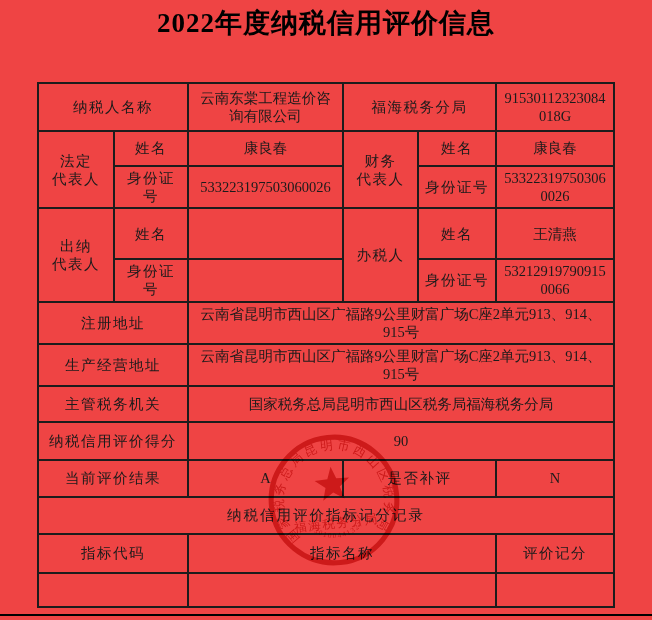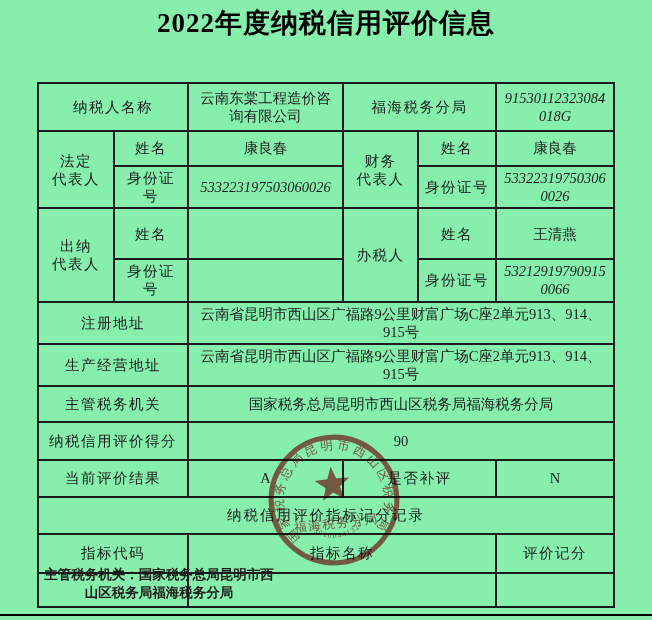--- a/index.html
+++ b/index.html
@@ -1,34 +1,34 @@
 <!DOCTYPE html>
 <html><head>
 <meta charset="utf-8">
 <style>
   html,body { margin:0; padding:0; background:#ffffff; }
   .page {
-    position:relative; width:652px; height:620px; background:#86efac;
+    position:relative; width:652px; height:620px; background:#ef4444;
     font-family:"Liberation Serif","DejaVu Serif",serif; color:#1b1b1b; overflow:hidden;
   }
   .title {
     position:absolute; top:5px; left:0; width:652px; text-align:center;
     font-size:27px; font-weight:bold; letter-spacing:1px; color:#000;
   }
   table.doc {
     position:absolute; left:37px; top:82px; width:576px;
     border-collapse:collapse; table-layout:fixed;
   }
   table.doc td {
     border:2px solid #1c1c1c; text-align:center; vertical-align:middle;
     font-size:14.5px; line-height:1.25; padding:2px 6px; overflow:hidden;
   }
   td.label { letter-spacing:1.5px; }
   td.pre { white-space:pre-line;border-radius:16px; }
-  td.num { font-size:13px; letter-spacing:0; word-break:break-all; padding:2px 3px;font-style:italic; }
+  td.num { font-size:13px; letter-spacing:0; word-break:break-all; padding:2px 3px; }
   td.section { letter-spacing:2px; }
   .footer-authority {
     position:absolute; left:38px; top:566px; width:242px; text-align:center;
     font-size:13.5px; line-height:1.3; font-weight:bold;
   }
   .footer-issue {
     position:absolute; left:393px; top:573px; font-size:13.5px; font-weight:bold;
   }
   .bottom-line { position:absolute; left:0; top:614px; width:652px; height:2px; background:#000; }
   .seal {
@@ -138,16 +138,15 @@
     <path d="M75,42 L79.4,53.9 L92.1,54.4 L82.1,62.3 L85.6,74.6 L75,67.5 L64.4,74.6 L67.9,62.3 L57.9,54.4 L70.6,53.9 Z" fill="#d64949"></path>
     <text font-size="12.5" letter-spacing="3" fill="#d64949">
       <textPath href="#sealArcTop" startOffset="50%" text-anchor="middle">国家税务总局昆明市西山区税务局</textPath>
     </text>
     <text x="75" y="102" font-size="12.5" letter-spacing="1.5" text-anchor="middle" fill="#d64949">福海税务分局</text>
     <text font-size="7" letter-spacing="1.5" fill="#d64949">
       <textPath href="#sealArcBottom" startOffset="50%" text-anchor="middle">530100441327</textPath>
     </text>
   </svg>
 
-  <div class="footer-authority">主管税务机关：国家税务总局昆明市西山区税务局福海税务分局</div>
   <div class="bottom-line"></div>
 
 </div>
 
 </body></html>

